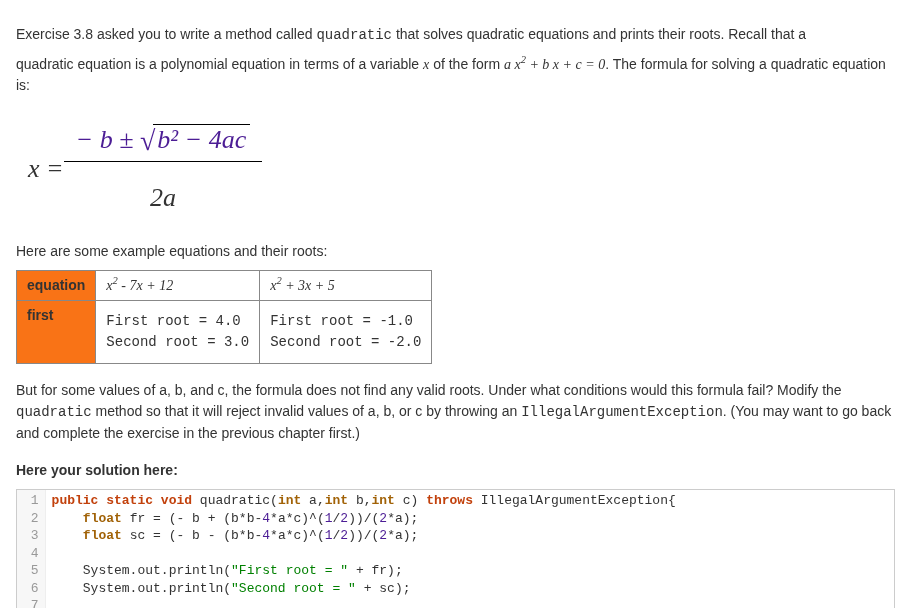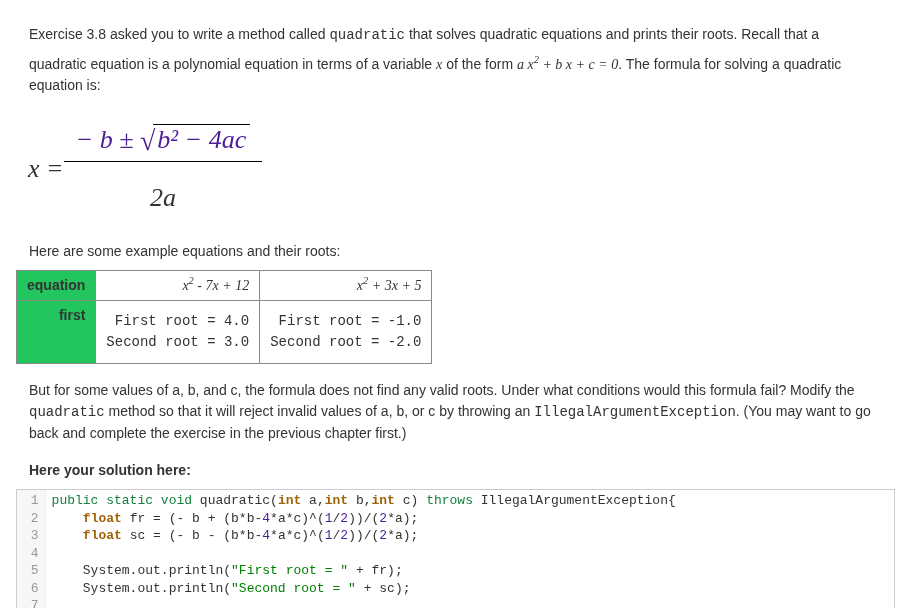--- a/index.html
+++ b/index.html
@@ -5,21 +5,21 @@
   body {
     font-family: Arial, Helvetica, sans-serif;
     font-size: 14px;
     color: #333;
     margin: 16px;
     width: 879px;
     line-height: 1.5;
   }
   .mono { font-family: "Courier New", Courier, monospace; }
   .serif-math { font-family: "Times New Roman", Times, serif; }
-  p { margin: 8px 13px; }
+  p { margin: 8px 0; }
   sup { font-size: 0.75em; vertical-align: super; line-height: 0; }
   
   .formula {
     font-family: "Times New Roman", Times, serif;
     font-style: italic;
     font-size: 26px;
     display: flex;
     align-items: center;
     margin: 24px 12px;
   }
@@ -39,27 +39,27 @@
   }
   .radical { font-size: 28px; line-height: 1; font-style: normal; vertical-align: -2px; }
   
   table.examples {
     border-collapse: collapse;
     margin: 8px 0 16px 0;
   }
   table.examples th, table.examples td {
     border: 1px solid #888;
     padding: 4px 10px;
-    text-align: right;
+    text-align: left;
     vertical-align: top;
   }
   table.examples th {
     font-weight: bold;
-    background: #22c55e;
-    text-align: right;
+    background: #f97316;
+    text-align: left;
   }
   table.examples td.output {
     font-family: "Courier New", Courier, monospace;
     white-space: pre;
     padding: 10px;
   }
   table.examples td.eq { font-family: Arial, sans-serif; }
   table.examples td.call { font-family: "Courier New", Courier, monospace; }
   
   .solution-label { font-weight: bold; margin-top: 16px; }
@@ -77,21 +77,21 @@
     color: #999;
     text-align: right;
     padding: 2px 6px;
     border-right: 1px solid #eee;
     user-select: none;
   }
   .code {
     padding: 2px 6px;
     flex: 1;
   }
-  .kw { color: #15803d; font-weight: normal; }
+  .kw { color: #c2410c; font-weight: bold; }
   .type { color: #a16207; font-weight: bold; }
   .str { color: #008000; }
   .num { color: #4c1d95; }
 </style>
 </head>
 <body>
 
 <p>
   <span>Exercise 3.8 asked you to write a method called </span><span class="mono">quadratic</span><span> that solves quadratic equations and prints their roots. Recall that a</span>
 </p>

